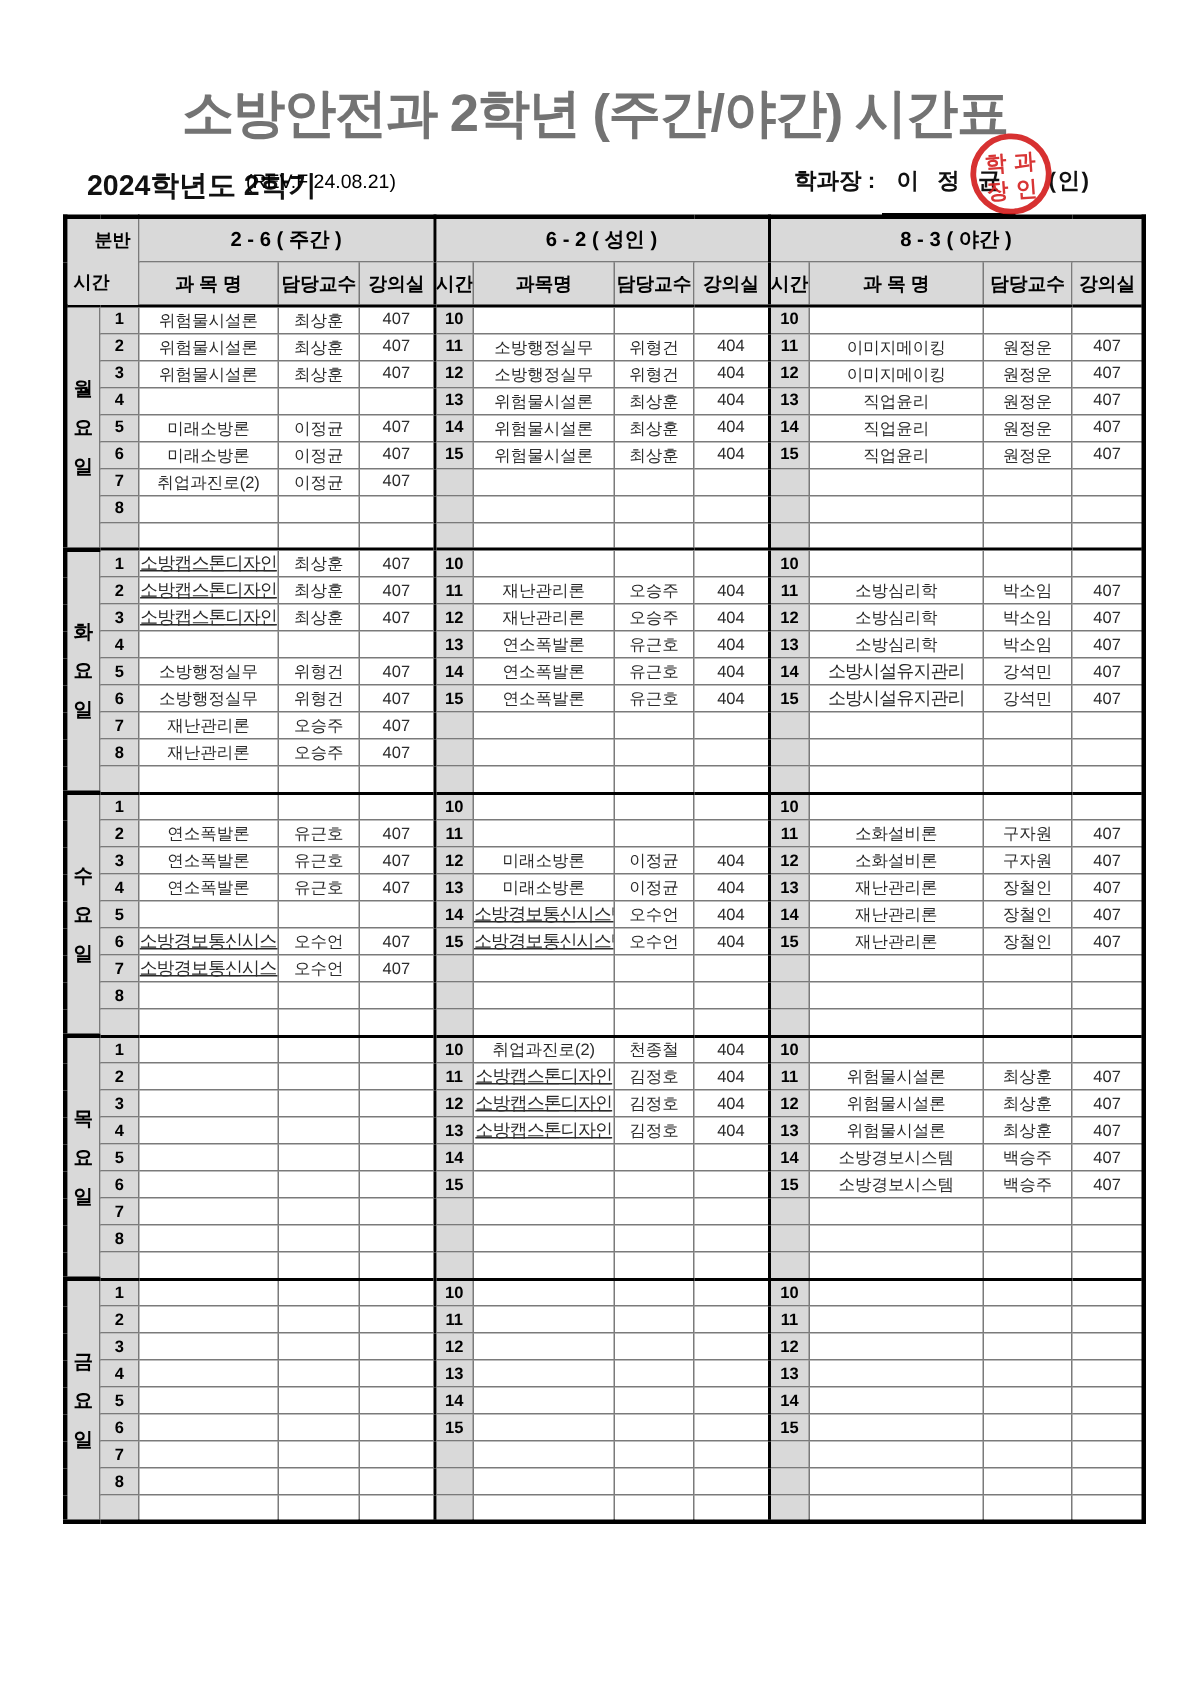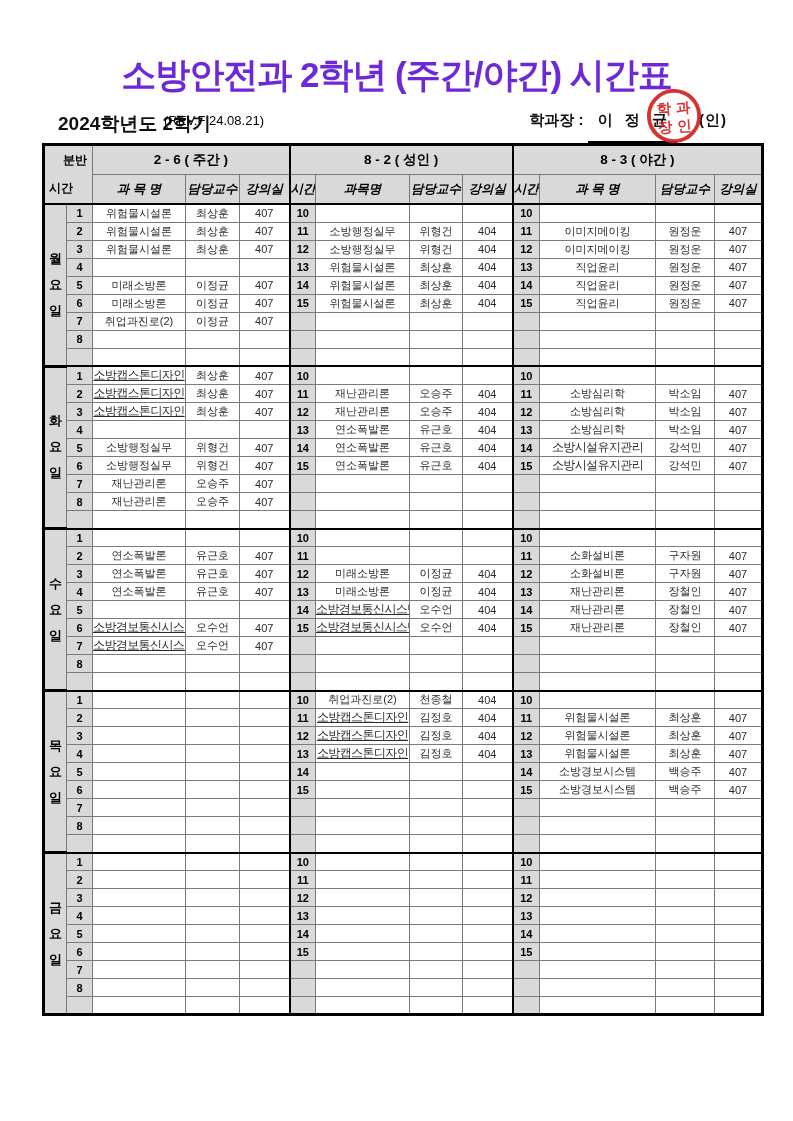--- a/index.html
+++ b/index.html
@@ -1,36 +1,36 @@
 <!DOCTYPE html>
 <html><head>
 <meta charset="utf-8">
 <style>
   html,body{margin:0;padding:0;background:#ffffff;}
   body{width:793px;height:1121px;position:relative;overflow:hidden;
        font-family:"Liberation Sans","DejaVu Sans",sans-serif;color:#111;}
 
   .page-title{position:absolute;top:52px;left:0;width:100%;text-align:center;
-    font-size:35px;font-weight:bold;letter-spacing:-1px;color:#6d28d9;}
+    font-size:35px;font-weight:bold;letter-spacing:-1px;color:#737373;}
 
   .meta{position:absolute;top:108px;left:42px;right:30px;height:28px;font-size:14px;}
   .meta-term{position:absolute;left:16px;top:3px;font-weight:bold;font-size:19px;}
   .meta-rev{position:absolute;left:122px;top:5px;font-size:13px;color:#000000;}
   .meta-right{position:absolute;right:36px;top:3px;font-size:15px;font-weight:bold;white-space:nowrap;}
   .head-name{border-bottom:2px solid #000;padding:0 6px 13px 10px;letter-spacing:4px;}
   .stamp-paren{padding-left:22px;letter-spacing:1px;}
   .stamp{position:absolute;right:24px;top:-24px;width:58px;height:58px;transform:rotate(-4deg);}
 
   table.tt{position:absolute;left:42px;top:143px;width:719px;border-collapse:collapse;
     table-layout:fixed;border:3px solid #000;}
   .tt th,.tt td{border:1px solid #7a7a7a;padding:0;overflow:hidden;white-space:nowrap;
     text-align:center;vertical-align:middle;font-size:11px;color:#2b2b2b;}
   .tt thead th{background:#d9d9d9;color:#000;height:28px;}
   .tt .group-lbl{font-size:13.5px;font-weight:bold;}
-  .tt .col-lbl{font-size:12.5px;font-weight:bold;font-style:italic;}
+  .tt .col-lbl{font-size:12.5px;font-weight:bold;}
   .tt tbody tr{height:18px;}
   .tt td.gray{background:#d9d9d9;font-weight:bold;color:#000;font-size:11px;}
   .tt td.day{background:#d9d9d9;border-bottom:3px solid #000;}
   .tt .bL{border-left:2.5px solid #000;}
   .tt .bT{border-top:2.5px solid #000;}
   .tt thead tr.r2 th{border-bottom:2.5px solid #000;}
   .tt td.fit{font-size:12px;letter-spacing:-0.6px;}
   .tt td.u{text-decoration:underline;}
   .day-ch{font-size:13px;font-weight:bold;line-height:2.0;color:#000;}
 
@@ -77,21 +77,21 @@
       <col style="width:59px">
       <col style="width:48px">
   </colgroup>
   <thead>
     <tr class="r1">
       <th colspan="2" rowspan="2" class="corner">
         <span class="c-top">분반</span>
         <span class="c-bot">시간</span>
       </th>
       <th colspan="3" class="group-lbl">2 - 6 ( 주간 )</th>
-      <th colspan="4" class="group-lbl bL">8 - 2 ( 성인  )</th>
+      <th colspan="4" class="group-lbl bL">6 - 2 ( 성인  )</th>
       <th colspan="4" class="group-lbl bL">8 - 3 ( 야간 )</th>
     </tr>
     <tr class="r2">
       <th class="col-lbl">과 목 명</th>
       <th class="col-lbl">담당교수</th>
       <th class="col-lbl">강의실</th>
       <th class="col-lbl bL">시간</th>
       <th class="col-lbl">과목명</th>
       <th class="col-lbl">담당교수</th>
       <th class="col-lbl">강의실</th>

